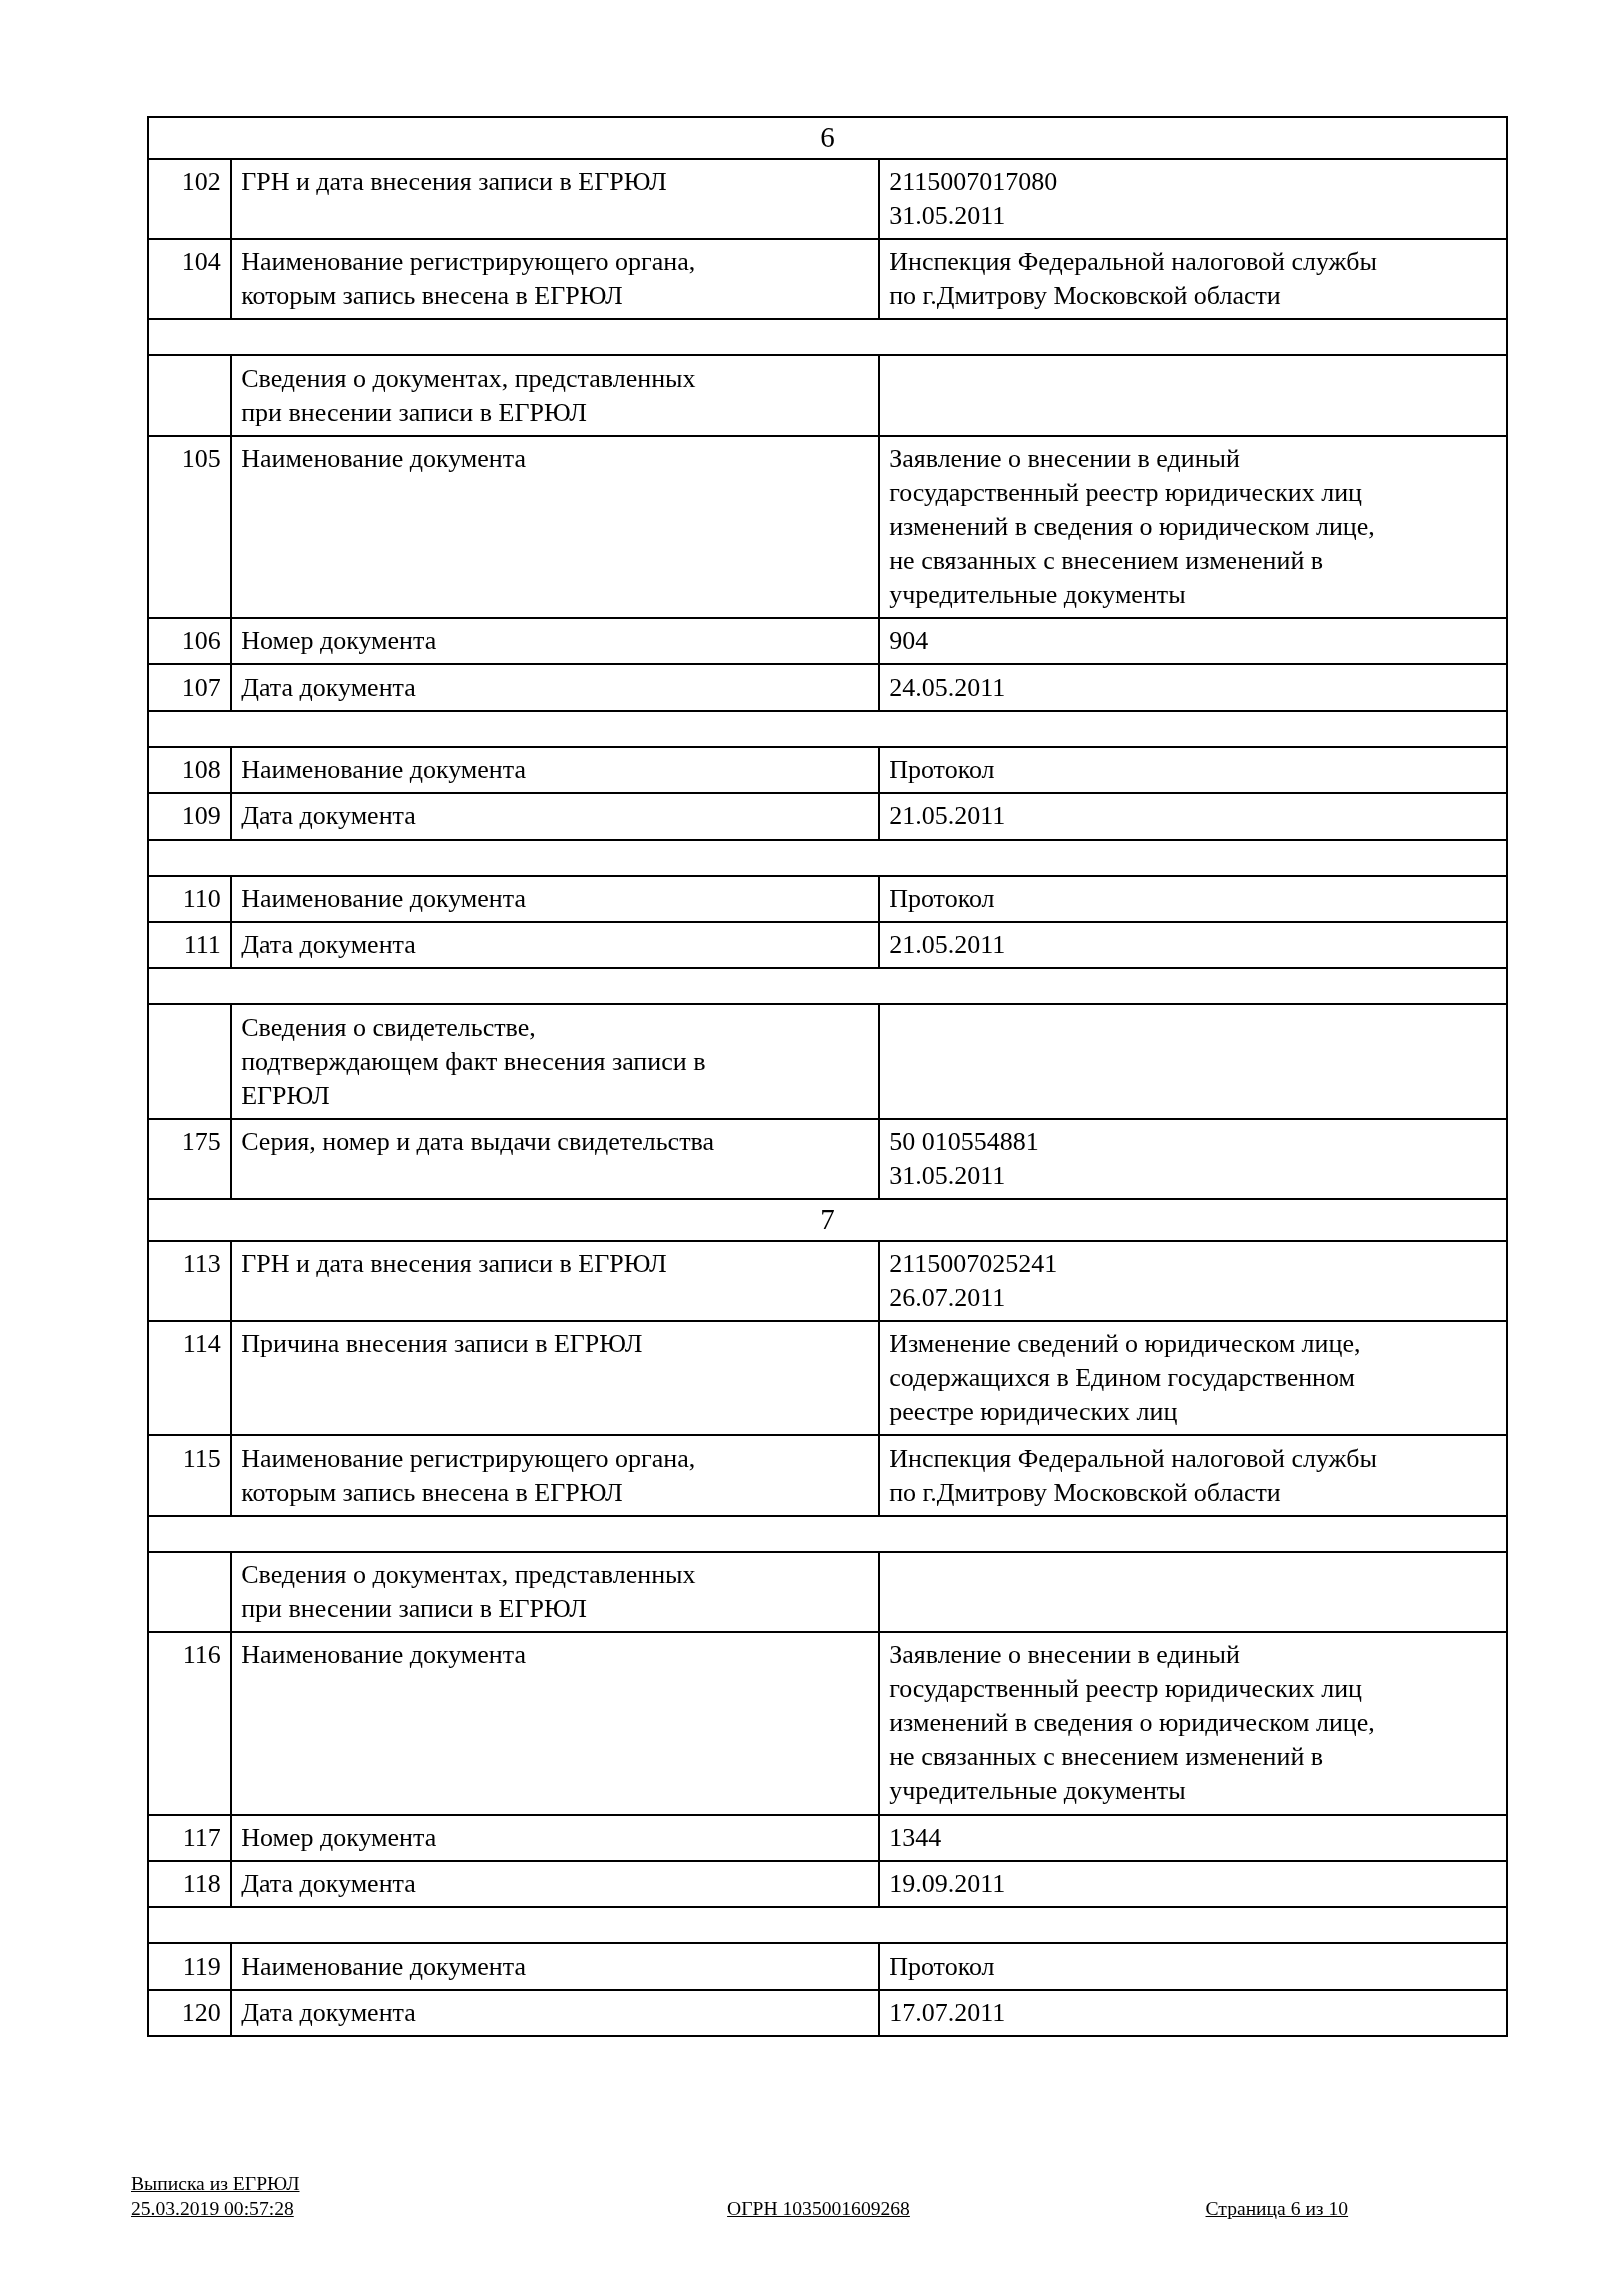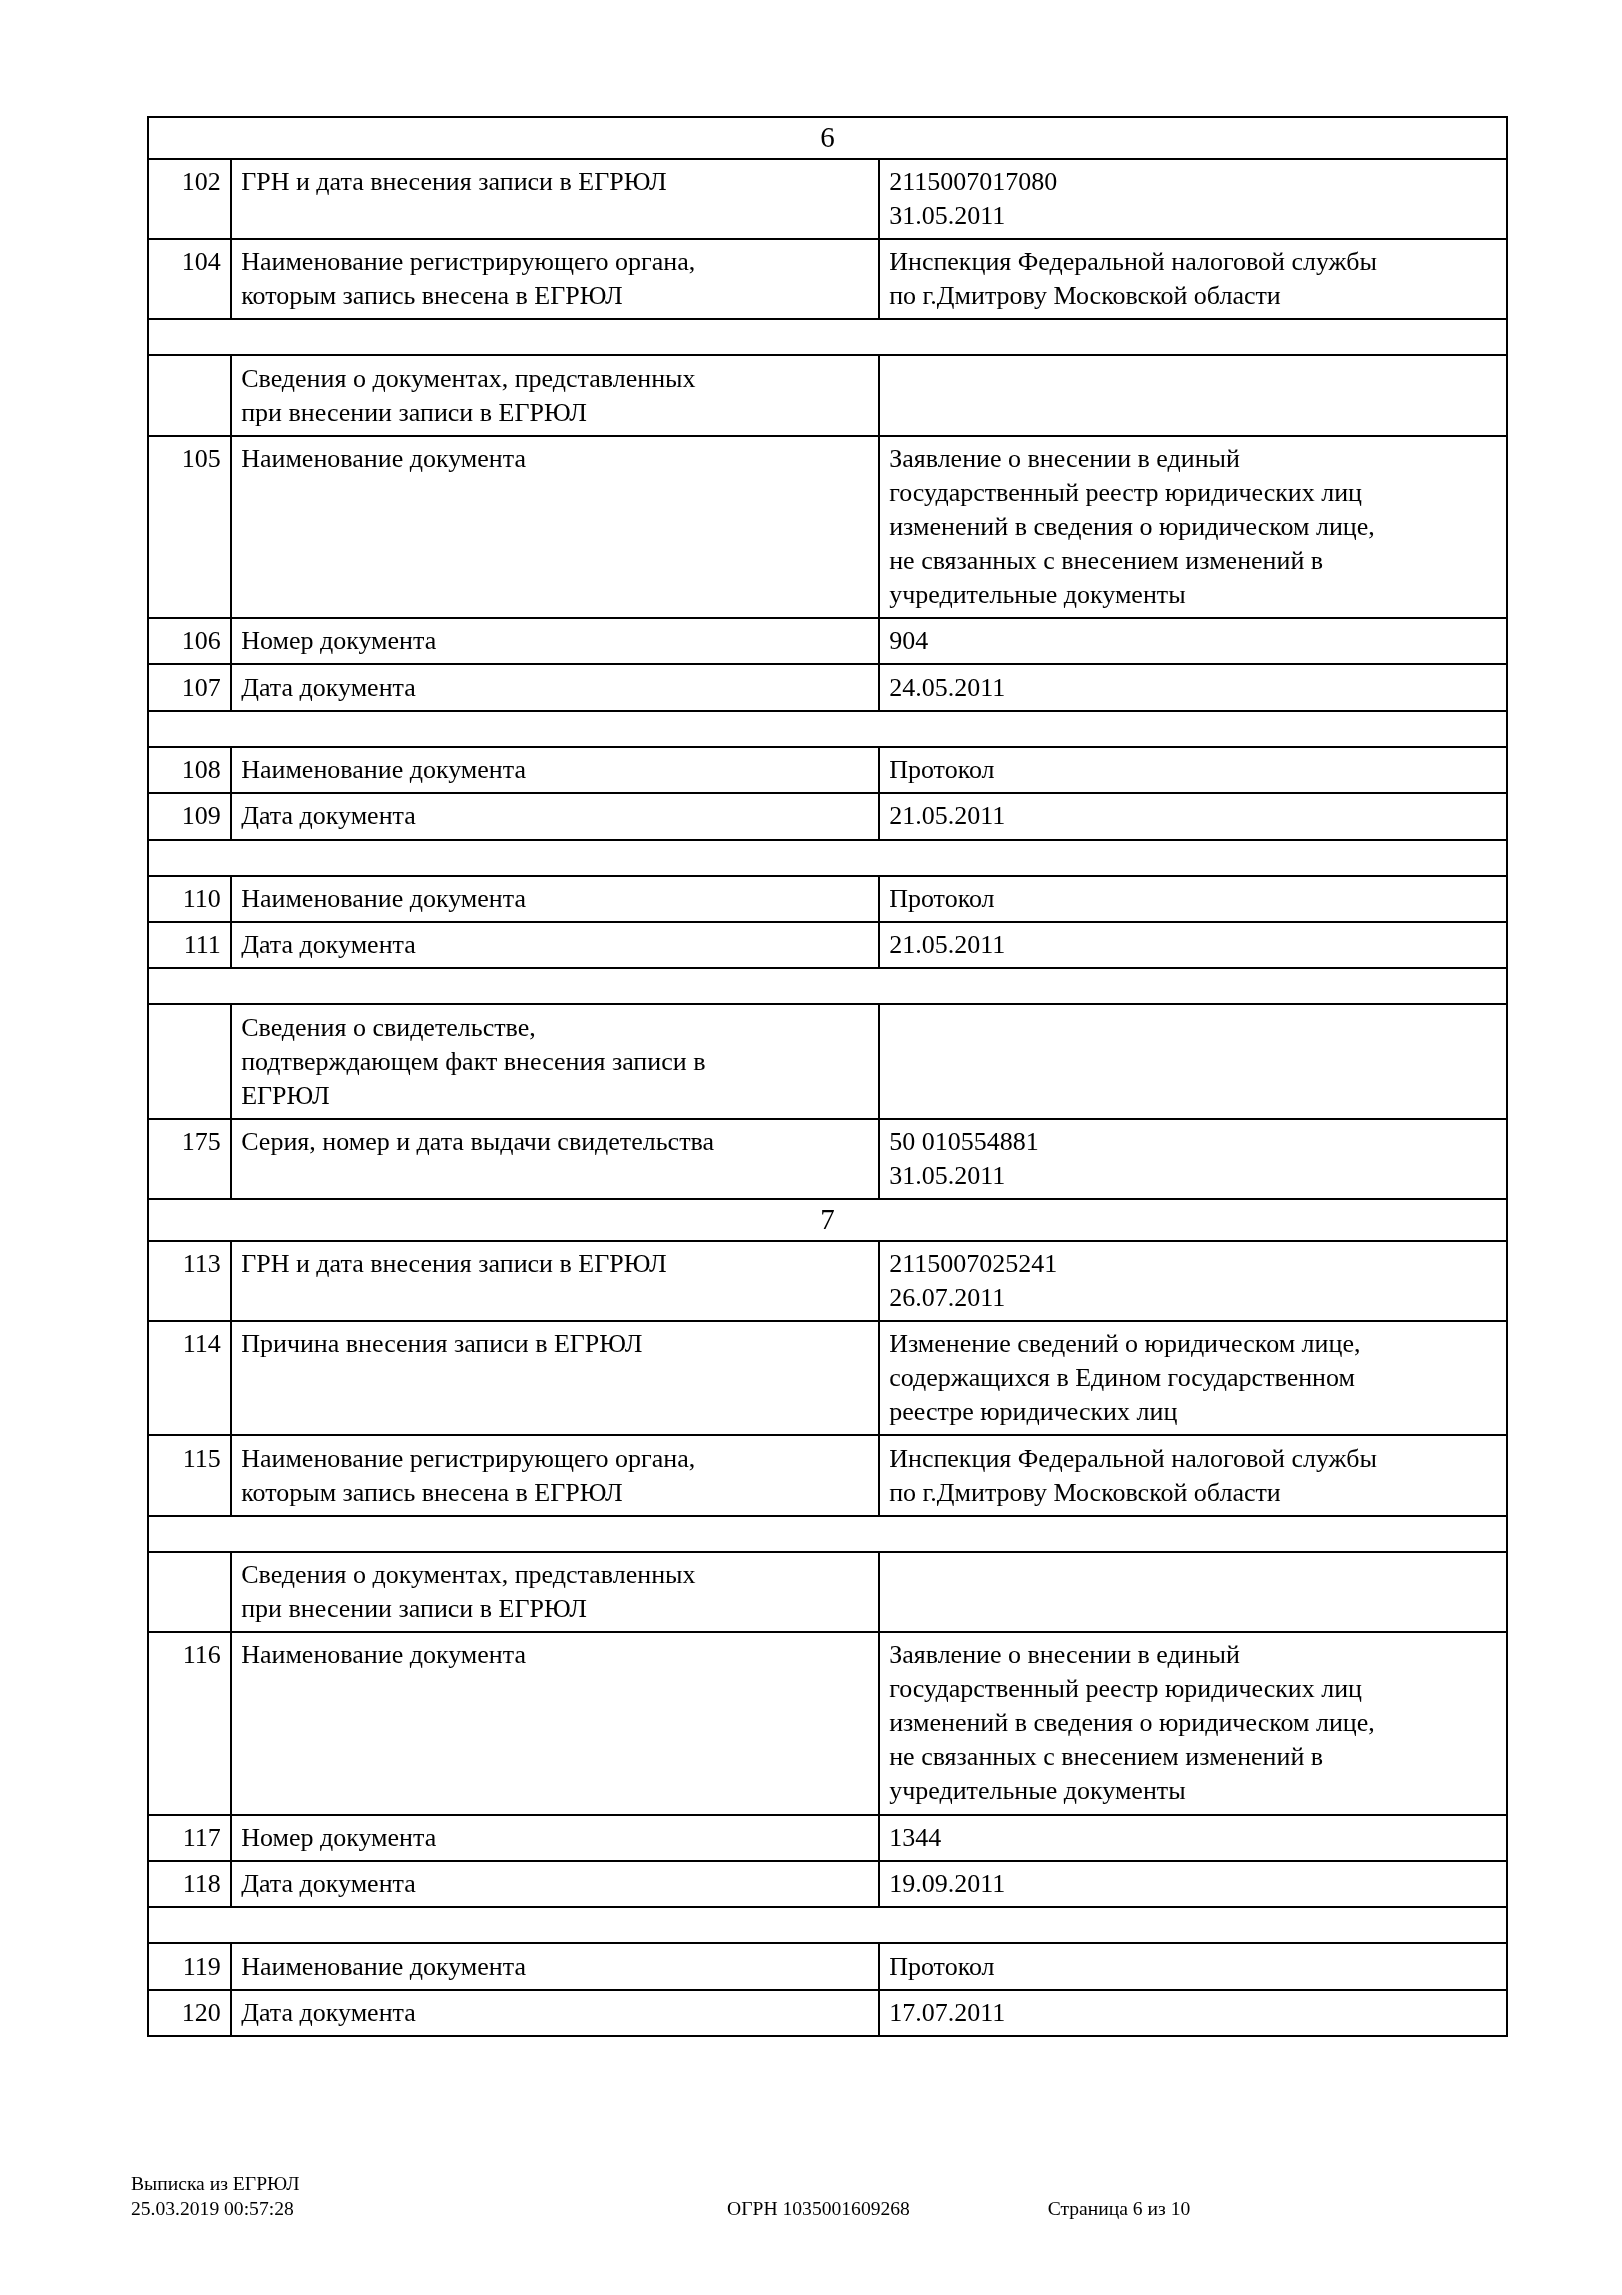--- a/index.html
+++ b/index.html
@@ -49,24 +49,25 @@
   .footer {
     position: absolute;
     left: 131px;
     top: 2171px;
     width: 1375px;
     display: grid;
     grid-template-columns: 1fr 1fr 1fr;
     align-items: end;
     font-size: 19.6px;
     line-height: 25px;
+    text-decoration: underline;
   }
   .footer .f-left { text-align: left; }
   .footer .f-center { text-align: center; }
-  .footer .f-right { text-align: left; }
+  .footer .f-right { text-align: center; }
 </style>
 </head>
 <body>
 
 <div class="page">
 
   <table class="doc">
     <colgroup>
       <col style="width:83px">
       <col style="width:648px">

